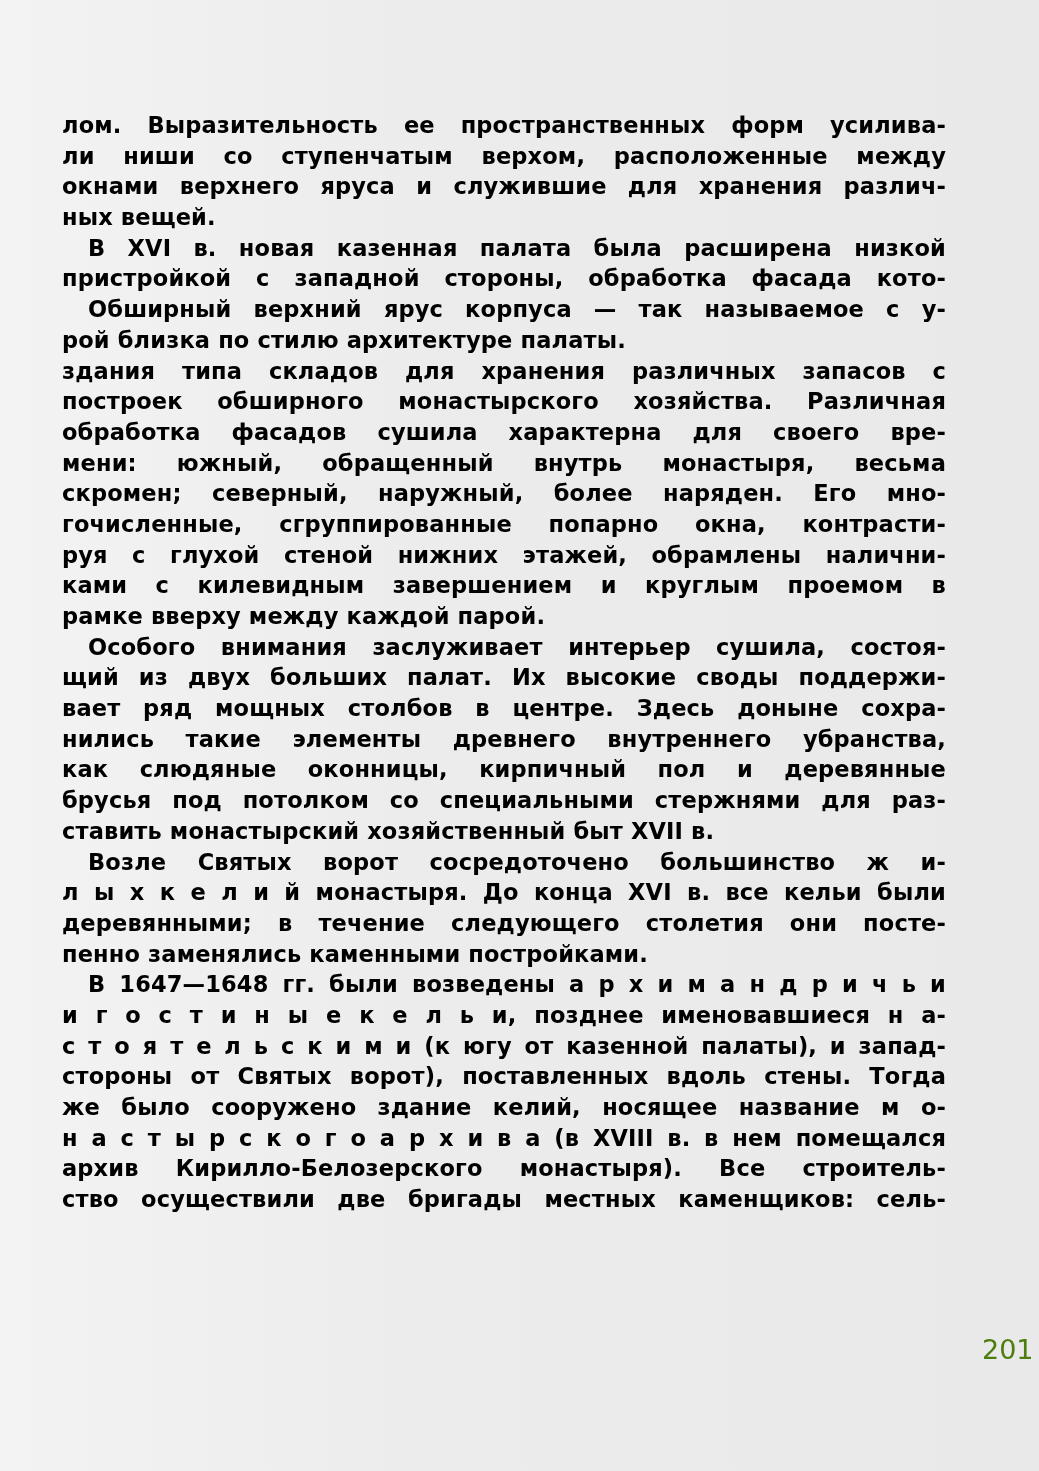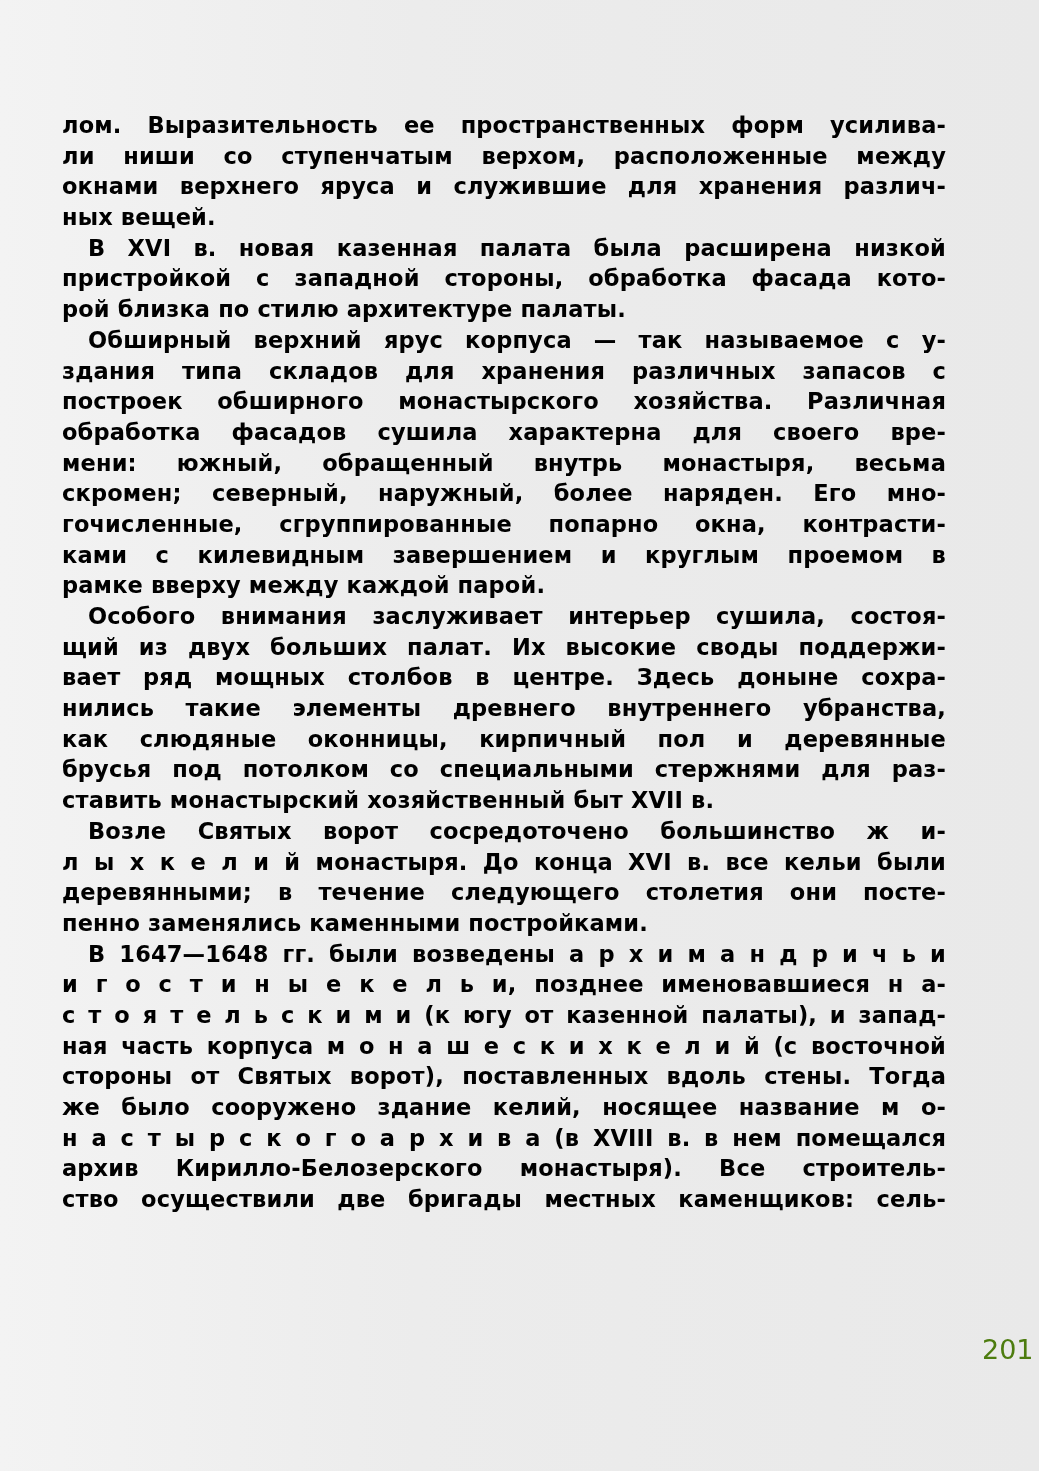--- a/index.html
+++ b/index.html
@@ -25,44 +25,44 @@
 </head>
 <body>
 
 <div class="page" id="page">
     <span class="line">лом. Выразительность ее пространственных форм усилива-</span>
     <span class="line">ли ниши со ступенчатым верхом, расположенные между</span>
     <span class="line">окнами верхнего яруса и служившие для хранения различ-</span>
     <span class="line last">ных вещей.</span>
     <span class="line indent">В XVI в. новая казенная палата была расширена низкой</span>
     <span class="line">пристройкой с западной стороны, обработка фасада кото-</span>
+    <span class="line indent">Обширный верхний ярус корпуса — так называемое с у-</span>
     <span class="line last">рой близка по стилю архитектуре палаты.</span>
-    <span class="line indent">Обширный верхний ярус корпуса — так называемое с у-</span>
     <span class="line">здания типа складов для хранения различных запасов с</span>
     <span class="line">построек обширного монастырского хозяйства. Различная</span>
     <span class="line">обработка фасадов сушила характерна для своего вре-</span>
     <span class="line">мени: южный, обращенный внутрь монастыря, весьма</span>
     <span class="line">скромен; северный, наружный, более наряден. Его мно-</span>
     <span class="line">гочисленные, сгруппированные попарно окна, контрасти-</span>
+    <span class="line">руя с глухой стеной нижних этажей, обрамлены налични-</span>
     <span class="line">ками с килевидным завершением и круглым проемом в</span>
     <span class="line last">рамке вверху между каждой парой.</span>
     <span class="line indent">Особого внимания заслуживает интерьер сушила, состоя-</span>
     <span class="line">щий из двух больших палат. Их высокие своды поддержи-</span>
     <span class="line">вает ряд мощных столбов в центре. Здесь доныне сохра-</span>
     <span class="line">нились такие элементы древнего внутреннего убранства,</span>
     <span class="line">как слюдяные оконницы, кирпичный пол и деревянные</span>
     <span class="line">брусья под потолком со специальными стержнями для раз-</span>
     <span class="line last">ставить монастырский хозяйственный быт XVII в.</span>
     <span class="line indent">Возле Святых ворот сосредоточено большинство ж и-</span>
     <span class="line">л ы х к е л и й монастыря. До конца XVI в. все кельи были</span>
     <span class="line">деревянными; в течение следующего столетия они посте-</span>
     <span class="line last">пенно заменялись каменными постройками.</span>
     <span class="line indent">В 1647—1648 гг. были возведены а р х и м а н д р и ч ь и</span>
     <span class="line">и г о с т и н ы е к е л ь и, позднее именовавшиеся н а-</span>
     <span class="line">с т о я т е л ь с к и м и (к югу от казенной палаты), и запад-</span>
-    <span class="line">ная часть корпуса м о н а ш е с к и х к е л и й (с восточной</span>
     <span class="line">стороны от Святых ворот), поставленных вдоль стены. Тогда</span>
     <span class="line">же было сооружено здание келий, носящее название м о-</span>
     <span class="line">н а с т ы р с к о г о а р х и в а (в XVIII в. в нем помещался</span>
     <span class="line">архив Кирилло-Белозерского монастыря). Все строитель-</span>
     <span class="line">ство осуществили две бригады местных каменщиков: сель-</span>
   </div>
 <div class="pagenum">201</div>
 
 </body></html>

